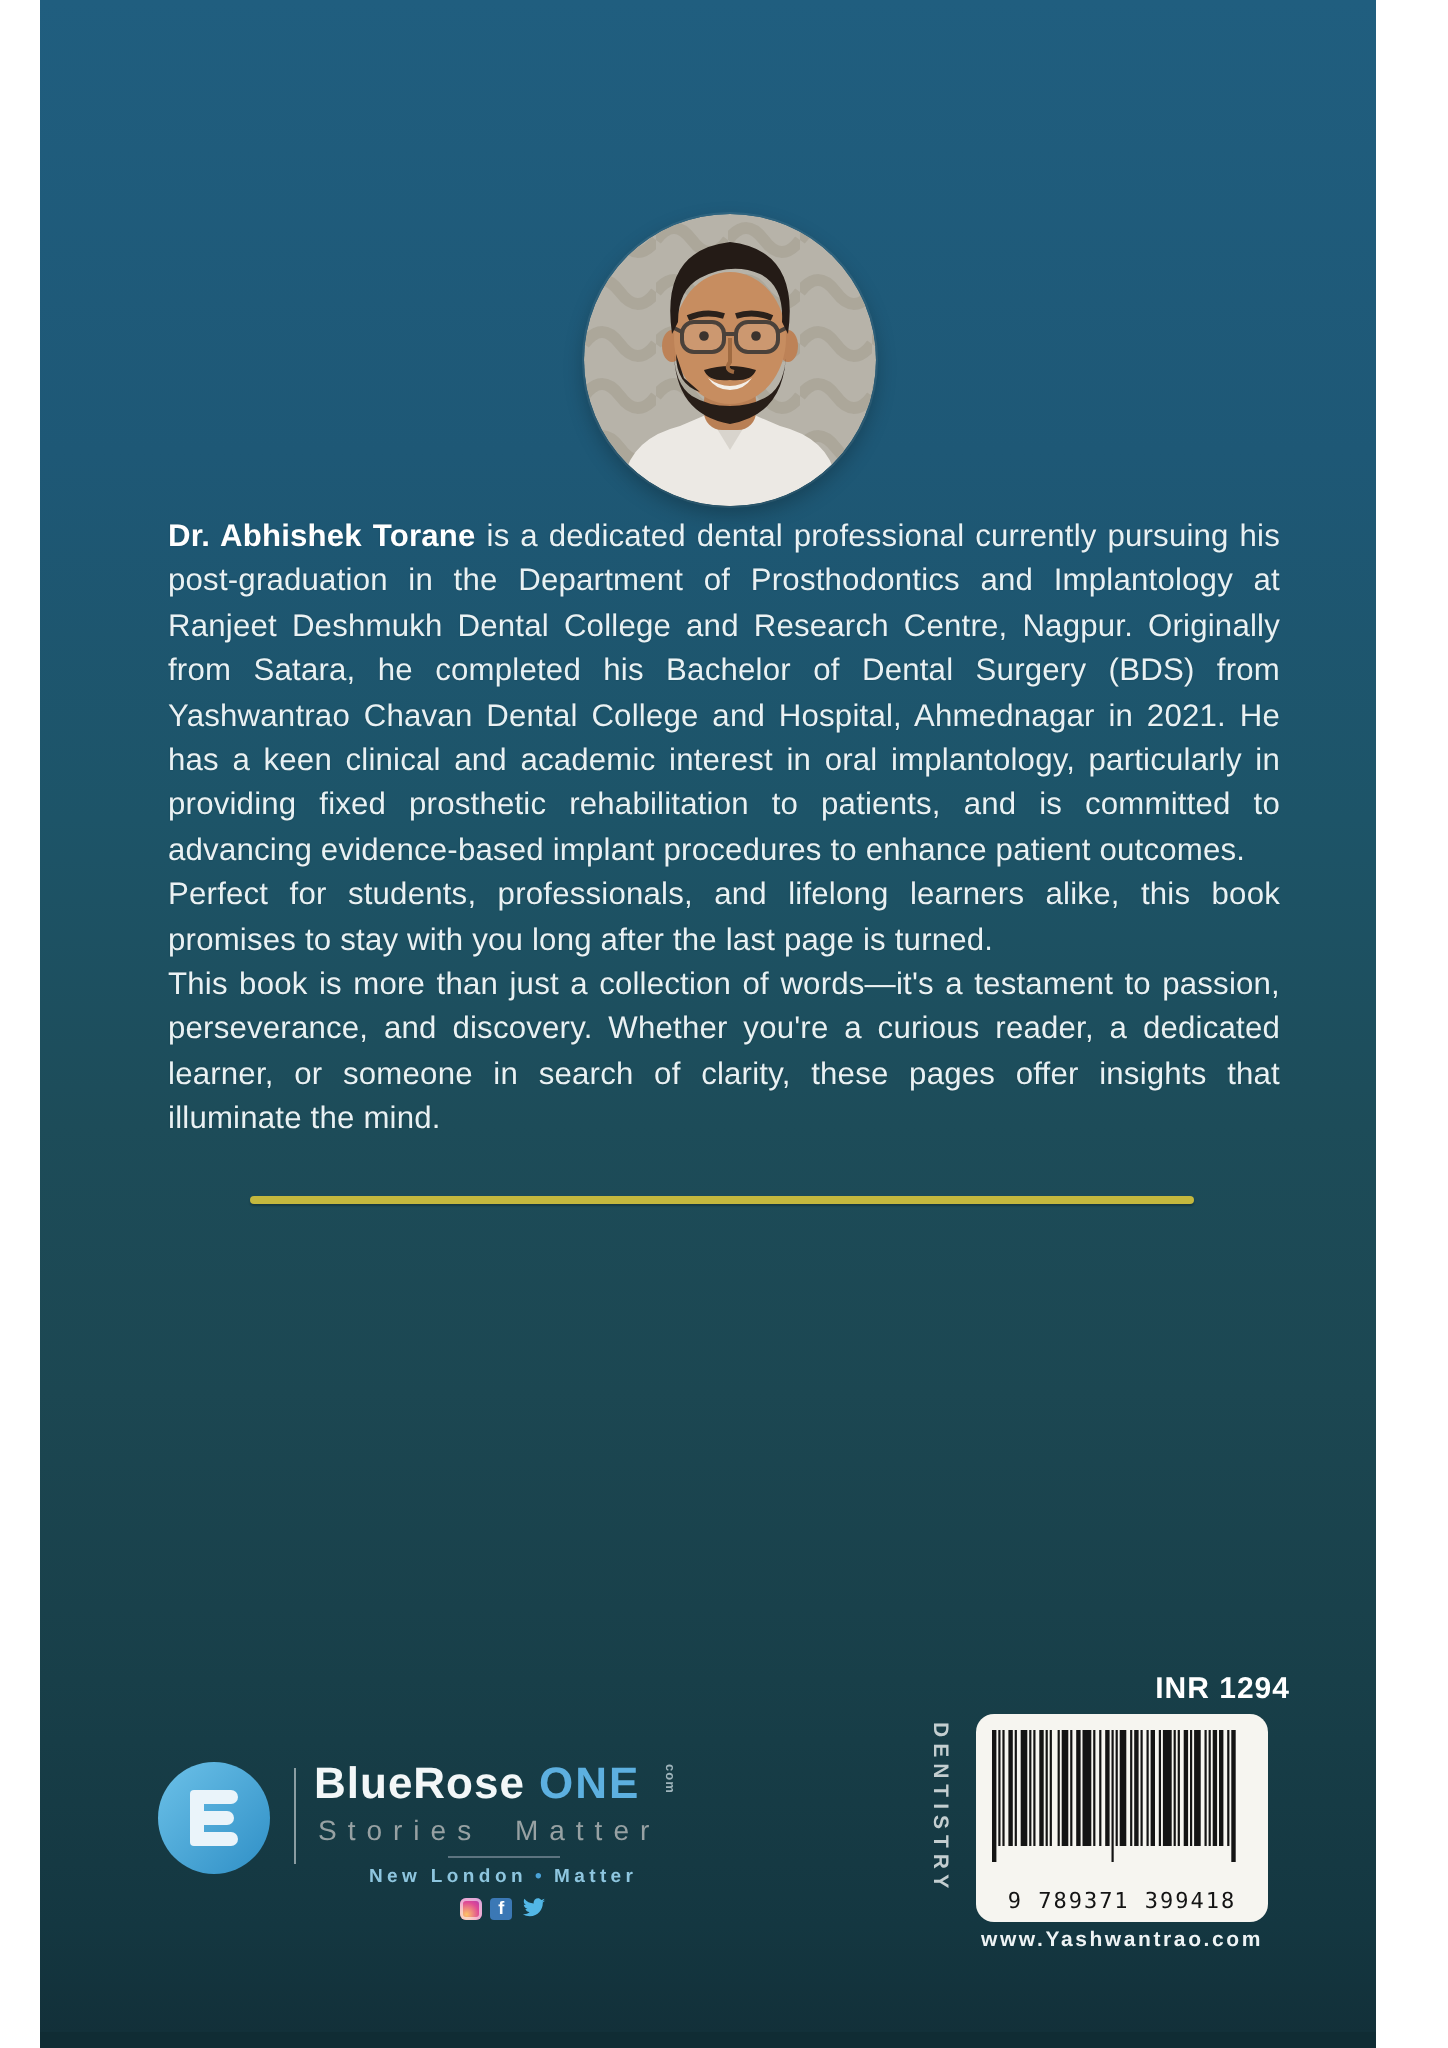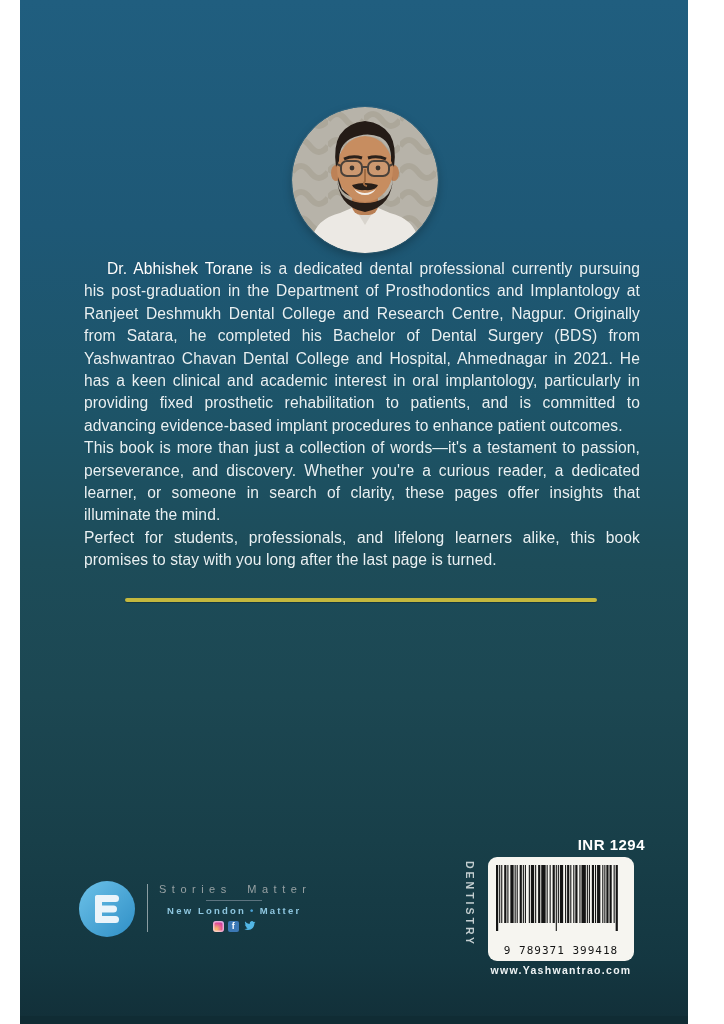--- a/index.html
+++ b/index.html
@@ -26,21 +26,21 @@
     box-shadow:0 0 0 1px rgba(255,255,255,.08), 0 4px 10px rgba(0,0,0,.25);
   }
   
   .bio{
     position:absolute;left:64px;top:258px;width:556px;
     color:#e9f1f3;font-size:15.6px;line-height:22.4px;
     text-align:justify;letter-spacing:.1px;
     text-shadow:0 0 1px rgba(0,0,0,.18);
   }
   .bio p{margin:0;}
-  .bio .bname{font-weight:normal;color:#ffffff;margin-left:23px;}
+  .bio .bname{font-weight:bold;color:#ffffff;}
   
   .divider{
     position:absolute;left:105px;top:598px;width:472px;height:4px;
     background:#c4b83e;border-radius:2px;
     box-shadow:0 1px 1px rgba(0,0,0,.25);
   }
   
   .publisher{
     position:absolute;left:58px;top:880px;display:flex;align-items:flex-start;
   }
@@ -48,21 +48,21 @@
   .vline{width:1px;height:48px;background:rgba(255,255,255,.5);margin:4px 9px 0 11px;}
   .logo-col{display:flex;flex-direction:column;}
   .brand-line{display:flex;align-items:flex-start;line-height:24px;}
   .brand-main{font-size:22px;font-weight:bold;color:#f3f7f8;letter-spacing:.5px;}
   .brand-accent{font-size:22px;font-weight:bold;color:#5db0e0;margin-left:7px;letter-spacing:1px;}
   .brand-dotcom{
     writing-mode:vertical-rl;font-size:6.5px;color:#9fb4bb;letter-spacing:.5px;
     margin-left:2px;margin-top:2px;font-weight:bold;
   }
   .tagline{
-    margin-top:3px;font-size:11px;color:#97a1a3;
+    margin-top:3px;font-size:14px;color:#97a1a3;
     letter-spacing:5.5px;word-spacing:7px;padding-left:2px;white-space:nowrap;
   }
   .tag-rule{width:56px;height:1px;background:#5d7480;margin:5px auto 4px auto;}
   .cities{
     text-align:center;font-size:9.5px;font-weight:bold;color:#8ec6df;
     letter-spacing:2.2px;white-space:nowrap;
   }
   .cities .sep{color:#4aa3d8;margin:0 4px;}
   .socials{display:flex;justify-content:center;gap:4px;margin-top:5px;align-items:center;}
   .ic-ig{
@@ -139,22 +139,22 @@
           <line x1="49" y1="59" x2="45" y2="57"></line>
           <line x1="97" y1="59" x2="101" y2="57"></line>
         </g>
         <path d="M44 60 Q38 18 73 14 Q108 18 102 60 L99 54 Q100 36 88 30 Q74 24 58 32 Q47 38 47 54 Z" fill="#241b16"></path>
       </g>
     </svg>
   </div>
 
   <div class="bio">
     <p><span class="bname">Dr. Abhishek Torane</span><span> is a dedicated dental professional currently pursuing his post-graduation in the Department of Prosthodontics and Implantology at Ranjeet Deshmukh Dental College and Research Centre, Nagpur. Originally from Satara, he completed his Bachelor of Dental Surgery (BDS) from Yashwantrao Chavan Dental College and Hospital, Ahmednagar in 2021. He has a keen clinical and academic interest in oral implantology, particularly in providing fixed prosthetic rehabilitation to patients, and is committed to advancing evidence-based implant procedures to enhance patient outcomes.</span></p>
+    <p>Perfect for students, professionals, and lifelong learners alike, this book promises to stay with you long after the last page is turned.</p>
     <p>This book is more than just a collection of words—it's a testament to passion, perseverance, and discovery. Whether you're a curious reader, a dedicated learner, or someone in search of clarity, these pages offer insights that illuminate the mind.</p>
-    <p>Perfect for students, professionals, and lifelong learners alike, this book promises to stay with you long after the last page is turned.</p>
   </div>
 
   <div class="divider"></div>
 
   <div class="publisher">
     <div class="logo-circle">
       <svg width="58" height="58" viewBox="0 0 58 58">
         <defs>
           <linearGradient id="lg" x1="0" y1="0" x2="1" y2="1">
             <stop offset="0" stop-color="#6cc1e8"></stop>
@@ -165,20 +165,25 @@
         <g fill="#eaf4fa">
           <rect x="17" y="15" width="7" height="28" rx="2"></rect>
           <rect x="17" y="15" width="24" height="7" rx="3.5"></rect>
           <rect x="17" y="25.5" width="22" height="7" rx="3.5"></rect>
           <rect x="17" y="36" width="24" height="7" rx="3.5"></rect>
         </g>
       </svg>
     </div>
     <div class="vline"></div>
     <div class="logo-col">
+      <div class="brand-line">
+        <span class="brand-main">BlueRose</span>
+        <span class="brand-accent">ONE</span>
+        <span class="brand-dotcom">com</span>
+      </div>
       <div class="tagline">Stories Matter</div>
       <div class="tag-rule"></div>
       <div class="cities">
         <span>New London</span><span class="sep">•</span><span>Matter</span>
       </div>
       <div class="socials">
         <span class="ic-ig"></span>
         <span class="ic-fb">f</span>
         <svg class="ic-tw" viewBox="0 0 13 11">
           <path fill="#52b7e6" d="M12.6 1.3c-.4.2-.9.4-1.4.4.5-.3.9-.8 1-1.3-.5.3-1 .5-1.6.6C10.2.4 9.6.1 9 .1 7.8.1 6.8 1.1 6.8 2.3c0 .2 0 .4.1.5C5 2.7 3.3 1.8 2.2.4c-.2.4-.3.8-.3 1.2 0 .8.4 1.5 1 1.9-.4 0-.7-.1-1-.3 0 1.1.8 2 1.8 2.2-.2.1-.4.1-.6.1h-.4c.3.9 1.1 1.5 2.1 1.6-.8.6-1.7 1-2.8 1H1.4c1 .6 2.2 1 3.5 1 4.2 0 6.5-3.5 6.5-6.5v-.3c.5-.3.9-.7 1.2-1.2z"></path>

